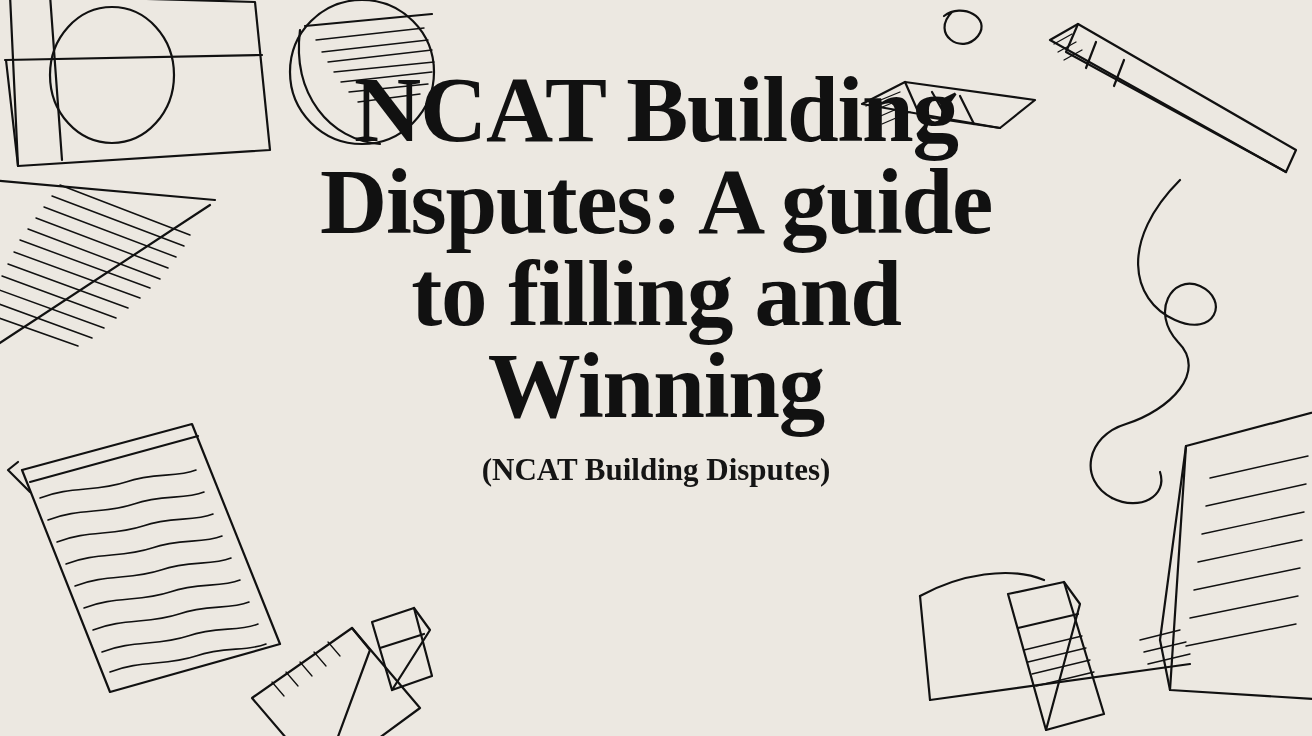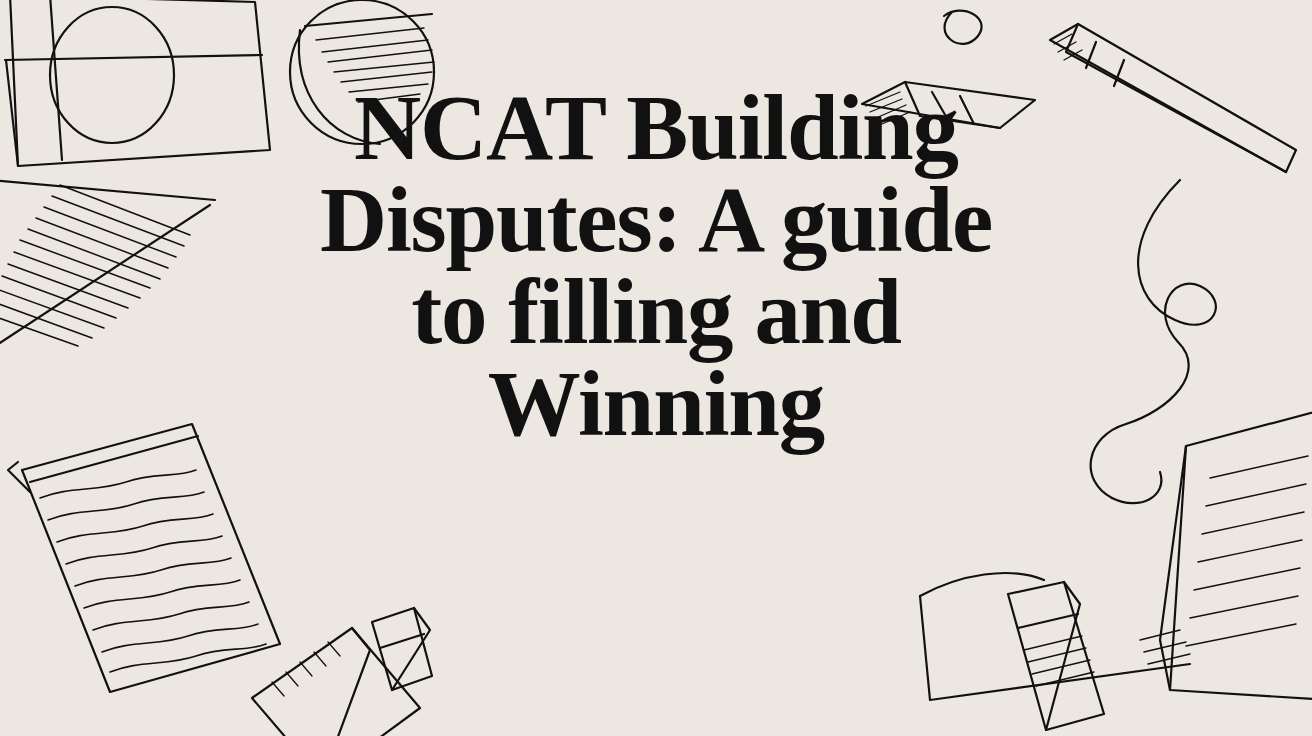--- a/index.html
+++ b/index.html
@@ -201,15 +201,16 @@
           <path d="M1144 652 L1186 642"></path>
           <path d="M1148 664 L1190 654"></path>
         </g>
       </g>
 
     </g>
   </svg>
 
   <div id="content">
     <h1 class="title">NCAT Building Disputes: A guide to filling and Winning</h1>
+    <p class="subtitle">(NCAT Building Disputes)</p>
   </div>
 
 </div>
 
 </body></html>

